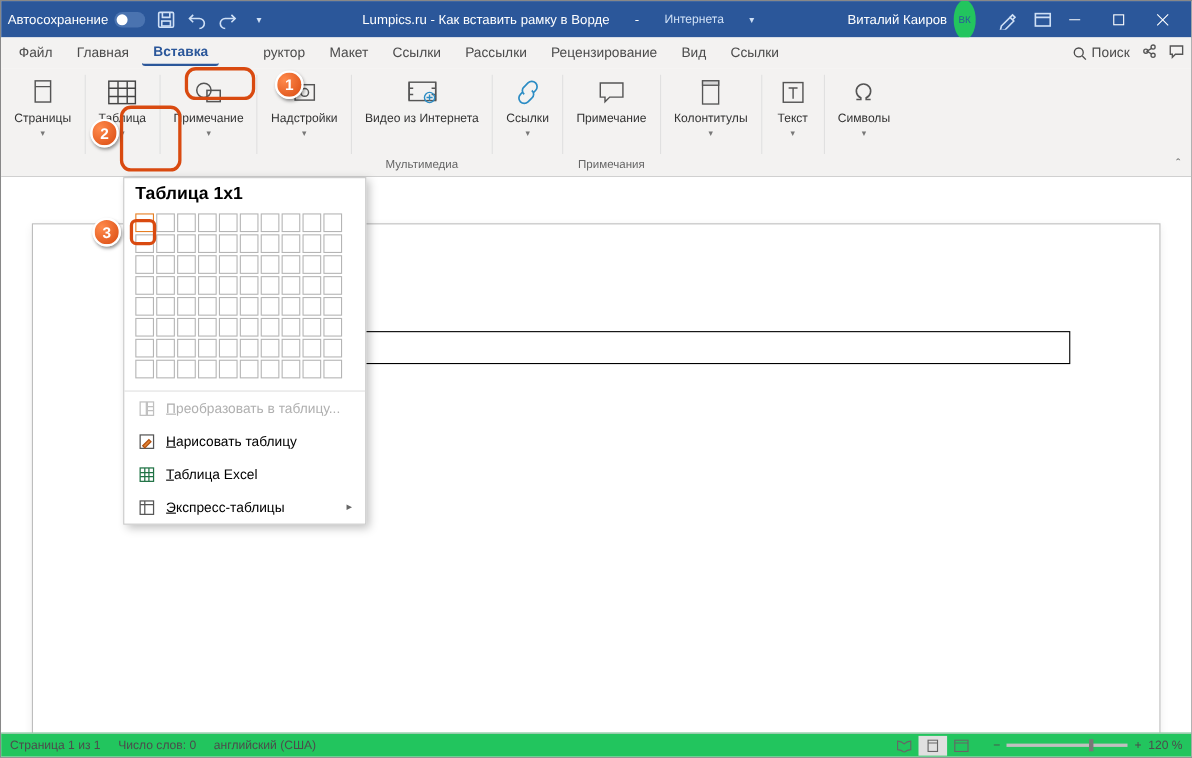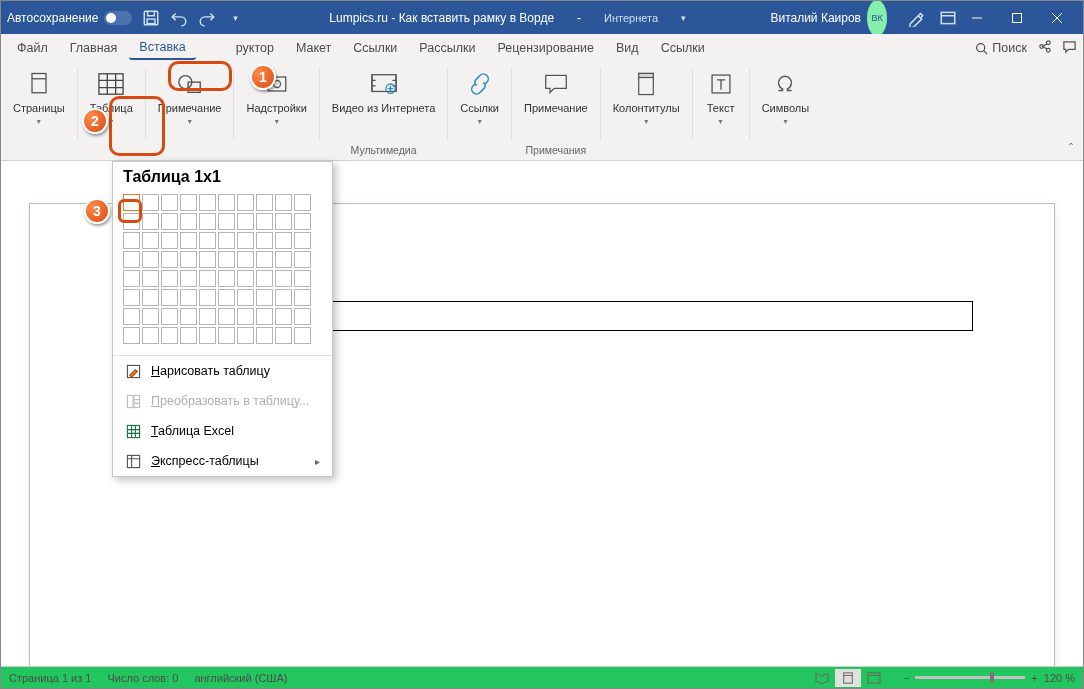--- a/index.html
+++ b/index.html
@@ -8,29 +8,29 @@
 
 .titlebar { background: #2b579a; height: 33px; display: flex; align-items: center; color: #fff; font-size: 12px; padding: 0 6px; }
 .titlebar .autosave { display: flex; align-items: center; gap: 6px; }
 .toggle { width: 28px; height: 14px; background: #4a73b0; border-radius: 7px; position: relative; }
 .toggle::after { content: ""; position: absolute; left: 2px; top: 2px; width: 10px; height: 10px; background: #fff; border-radius: 50%; }
 .qat { display: flex; gap: 10px; margin-left: 10px; align-items: center; }
 .qat-btn { width: 18px; height: 18px; display: flex; align-items: center; justify-content: center; color: #cfe0f6; }
 .doc-title { flex: 1; text-align: center; display: flex; align-items: center; justify-content: center; gap: 23px; }
 .doc-title .saved { color: #cfe0f6; font-size: 11px; }
 .user { display: flex; align-items: center; gap: 6px; margin-right: 10px; }
-.avatar { width: 20px; height: 36px; background: #86efac; border-radius: 50%; display: flex; align-items: center; justify-content: center; font-size: 9px; color:#2b579a; }
+.avatar { width: 20px; height: 36px; background: #22c55e; border-radius: 50%; display: flex; align-items: center; justify-content: center; font-size: 9px; color:#2b579a; }
 .winbtns { display: flex; }
 .winbtn { width: 40px; height: 33px; display: flex; align-items: center; justify-content: center; color: #fff; }
 .winbtn svg { width: 12px; height: 12px; }
 
 
 .tabsrow { height: 28px; background: #f3f2f1; display: flex; align-items: center; padding: 4px 6px; font-size: 12.5px; gap: 2px; position: relative; }
 .tab { padding: 4px 10px; color: #4c4c4c; cursor: pointer; border-radius: 3px; }
-.tab.active { font-weight: 400; color: #2b579a; border-bottom: 2px solid #2b579a; }
+.tab.active { font-weight: 700; color: #2b579a; border-bottom: 2px solid #2b579a; }
 .tabsrow .right { margin-left: auto; display: flex; gap: 10px; align-items: center; color: #4c4c4c; }
 .search { display: flex; align-items: flex-end; gap: 4px; }
 
 
 .ribbon { height: 99px; background: #f3f2f1; border-bottom: 1px solid #d0d0d0; display: flex; position: relative; }
 .ribbon-group { border-right: 0; padding: 4px 6px 0 6px; display: flex; flex-direction: column; align-items: center; }
 .ribbon-group .label { font-size: 10.5px; color: #666; margin-top: auto; padding: 2px 0 4px 0; }
 .ribbon-btn { display: flex; flex-direction: column; align-items: center; padding: 2px 6px; gap: 2px; cursor: pointer; font-size: 11px; color: #333; text-align: center; line-height: 1.15; }
 .ribbon-btn .caret { font-size: 8px; color: #777; }
 .ribbon-icon { width: 32px; height: 32px; display: flex; align-items: center; justify-content: center; }
@@ -394,38 +394,38 @@
         <div class="cell"></div>
         <div class="cell"></div>
         <div class="cell"></div>
         <div class="cell"></div>
         <div class="cell"></div>
         <div class="cell"></div>
         <div class="cell"></div>
         <div class="cell"></div>
       </div>
     <hr>
-    <div class="item">
-      <span class="ii">
-          <svg width="15" height="15" viewBox="0 0 16 16" fill="none" stroke="#555" stroke-width="1.2">
-            <rect x="1.5" y="1.5" width="13" height="13"></rect>
-            <path d="M4 12l6-6 2 2-6 6z" fill="#e08030" stroke="#b05010"></path>
-          </svg>
-        </span>
-      <span><u class="ak">Н</u>арисовать таблицу</span>
-    </div>
     <div class="item disabled">
       <span class="ii">
           <svg width="15" height="15" viewBox="0 0 16 16" fill="none" stroke="#c0c0c0" stroke-width="1.2">
             <rect x="1.5" y="1.5" width="6" height="13"></rect>
             <rect x="8.5" y="1.5" width="6" height="13"></rect>
             <path d="M8.5 6h6M8.5 10h6"></path>
           </svg>
         </span>
       <span><u class="ak">П</u>реобразовать в таблицу...</span>
+    </div>
+    <div class="item">
+      <span class="ii">
+          <svg width="15" height="15" viewBox="0 0 16 16" fill="none" stroke="#555" stroke-width="1.2">
+            <rect x="1.5" y="1.5" width="13" height="13"></rect>
+            <path d="M4 12l6-6 2 2-6 6z" fill="#e08030" stroke="#b05010"></path>
+          </svg>
+        </span>
+      <span><u class="ak">Н</u>арисовать таблицу</span>
     </div>
     <div class="item">
       <span class="ii">
           <svg width="15" height="15" viewBox="0 0 16 16" fill="none" stroke="#1f7244" stroke-width="1.2">
             <rect x="1.5" y="1.5" width="13" height="13"></rect>
             <path d="M1.5 6h13M1.5 10h13M6 1.5v13M10 1.5v13"></path>
           </svg>
         </span>
       <span><u class="ak">Т</u>аблица Excel</span>
     </div>

